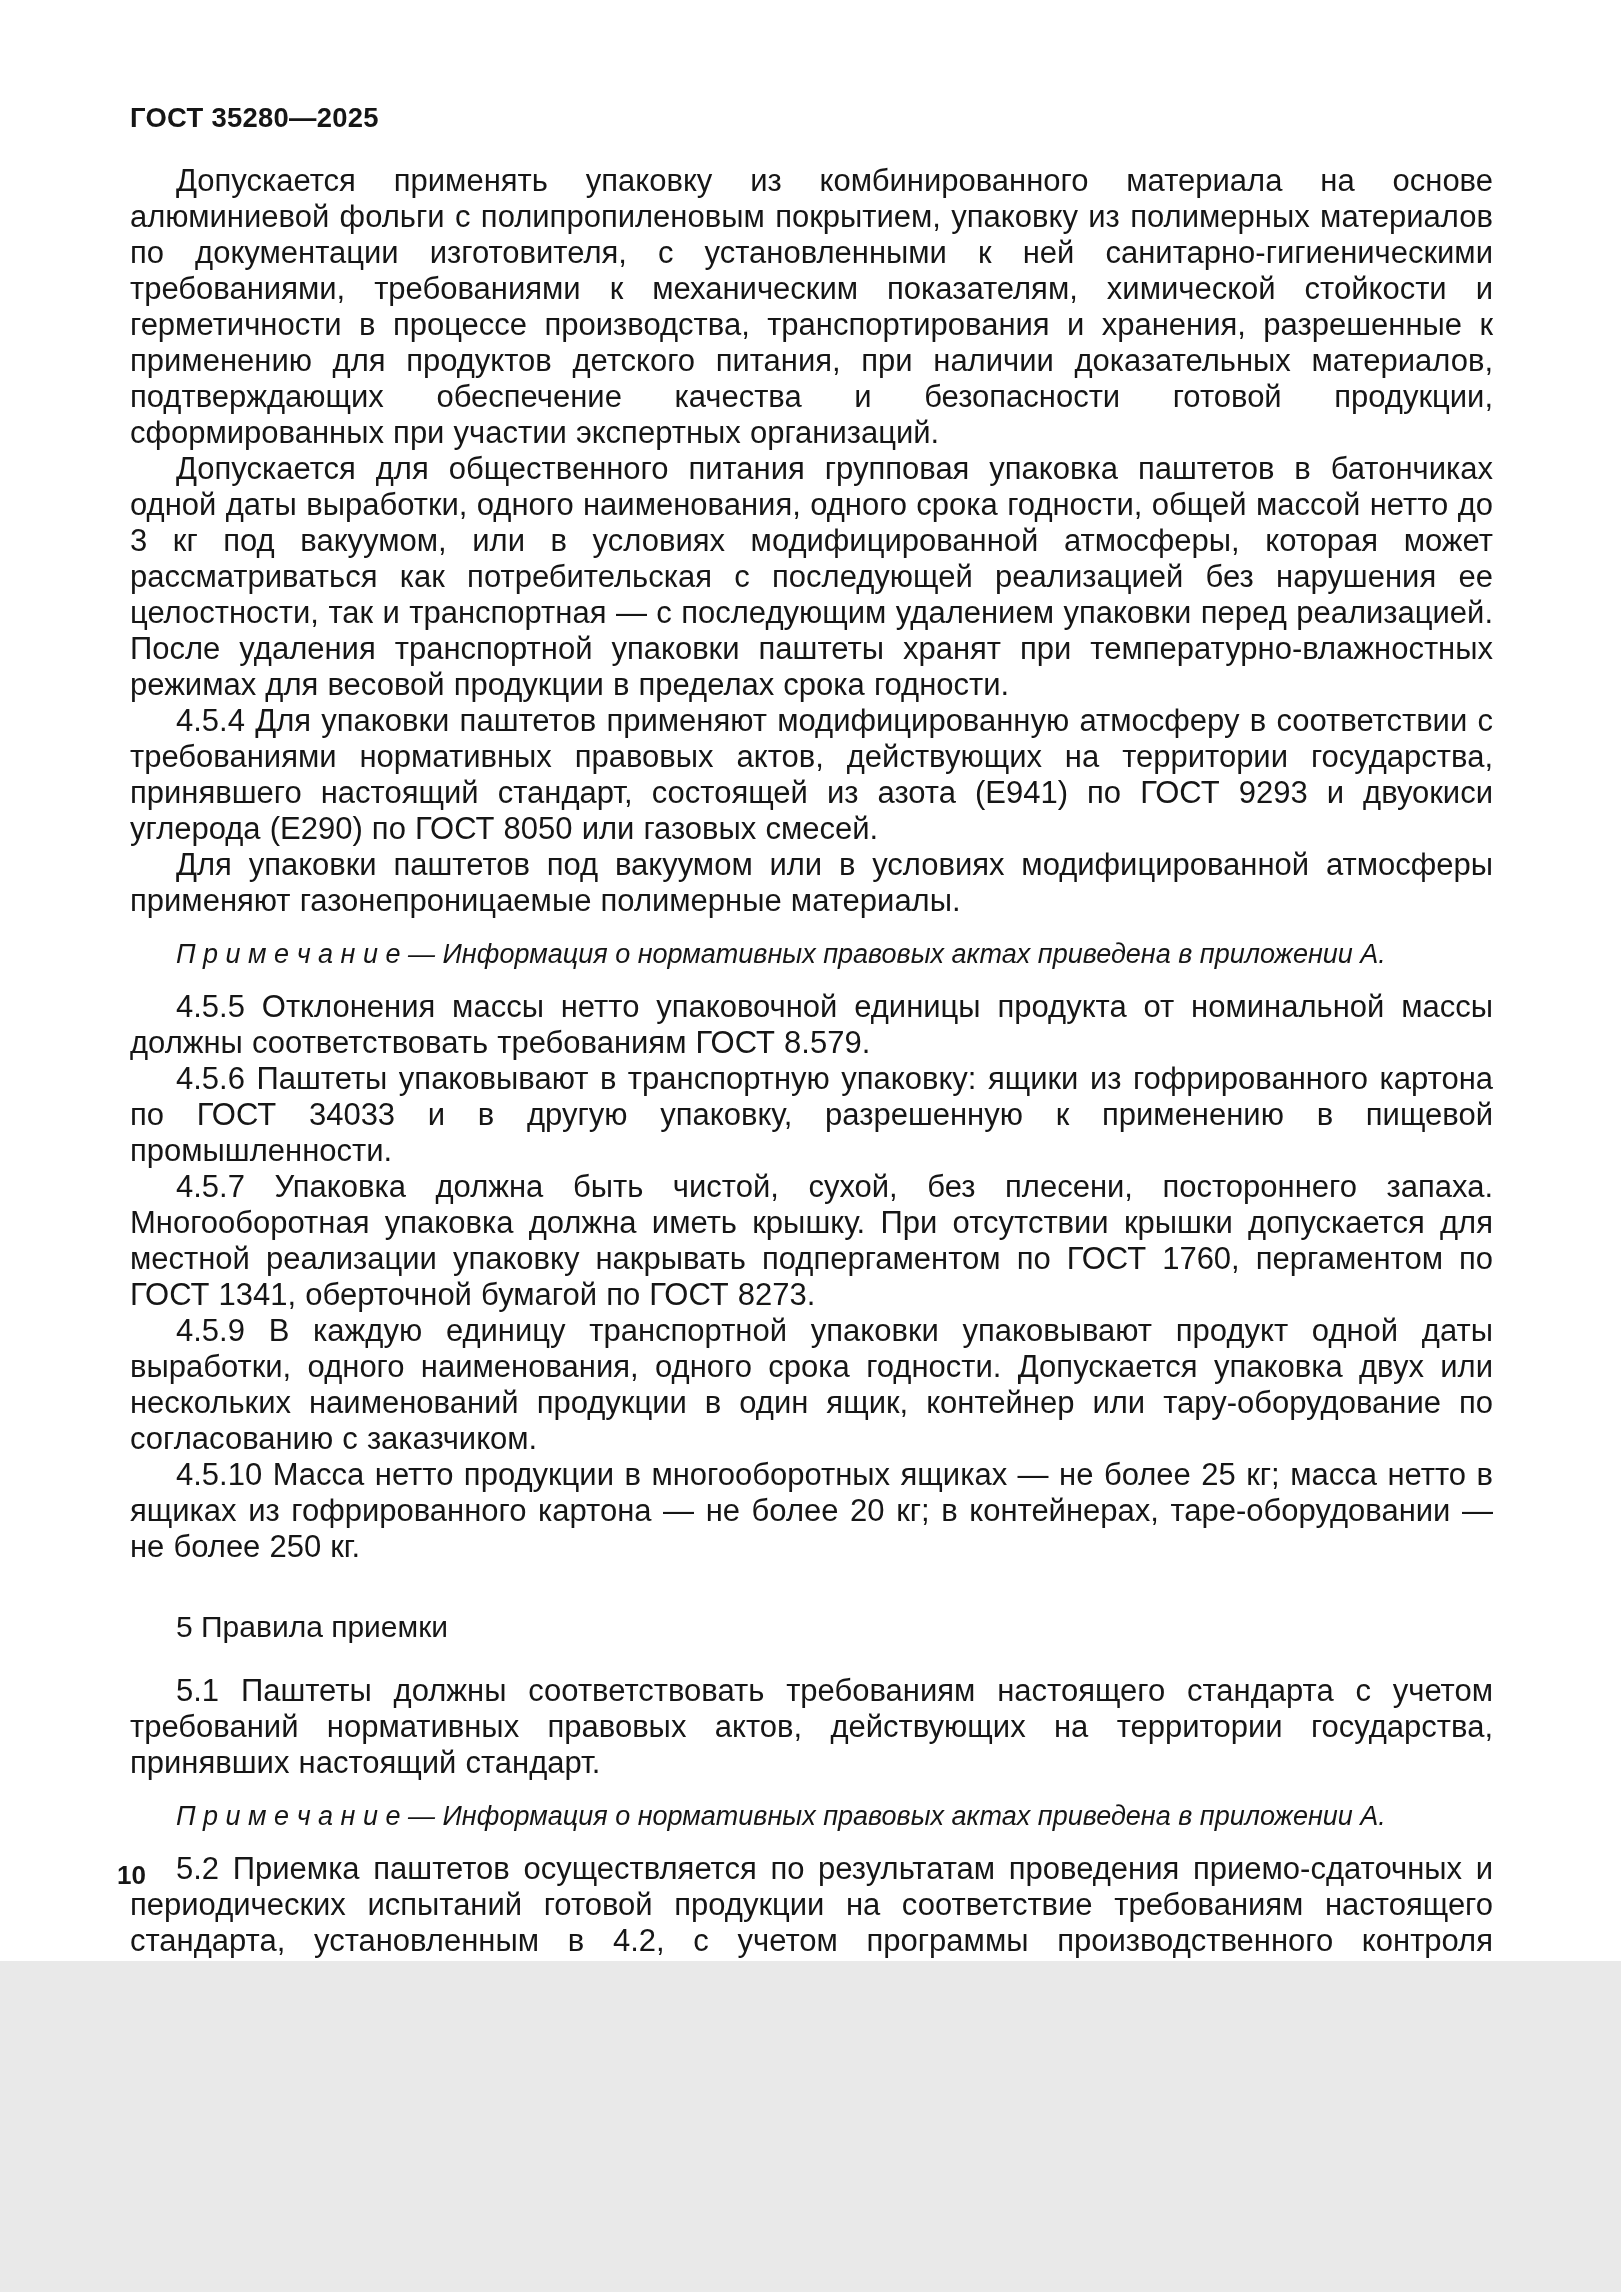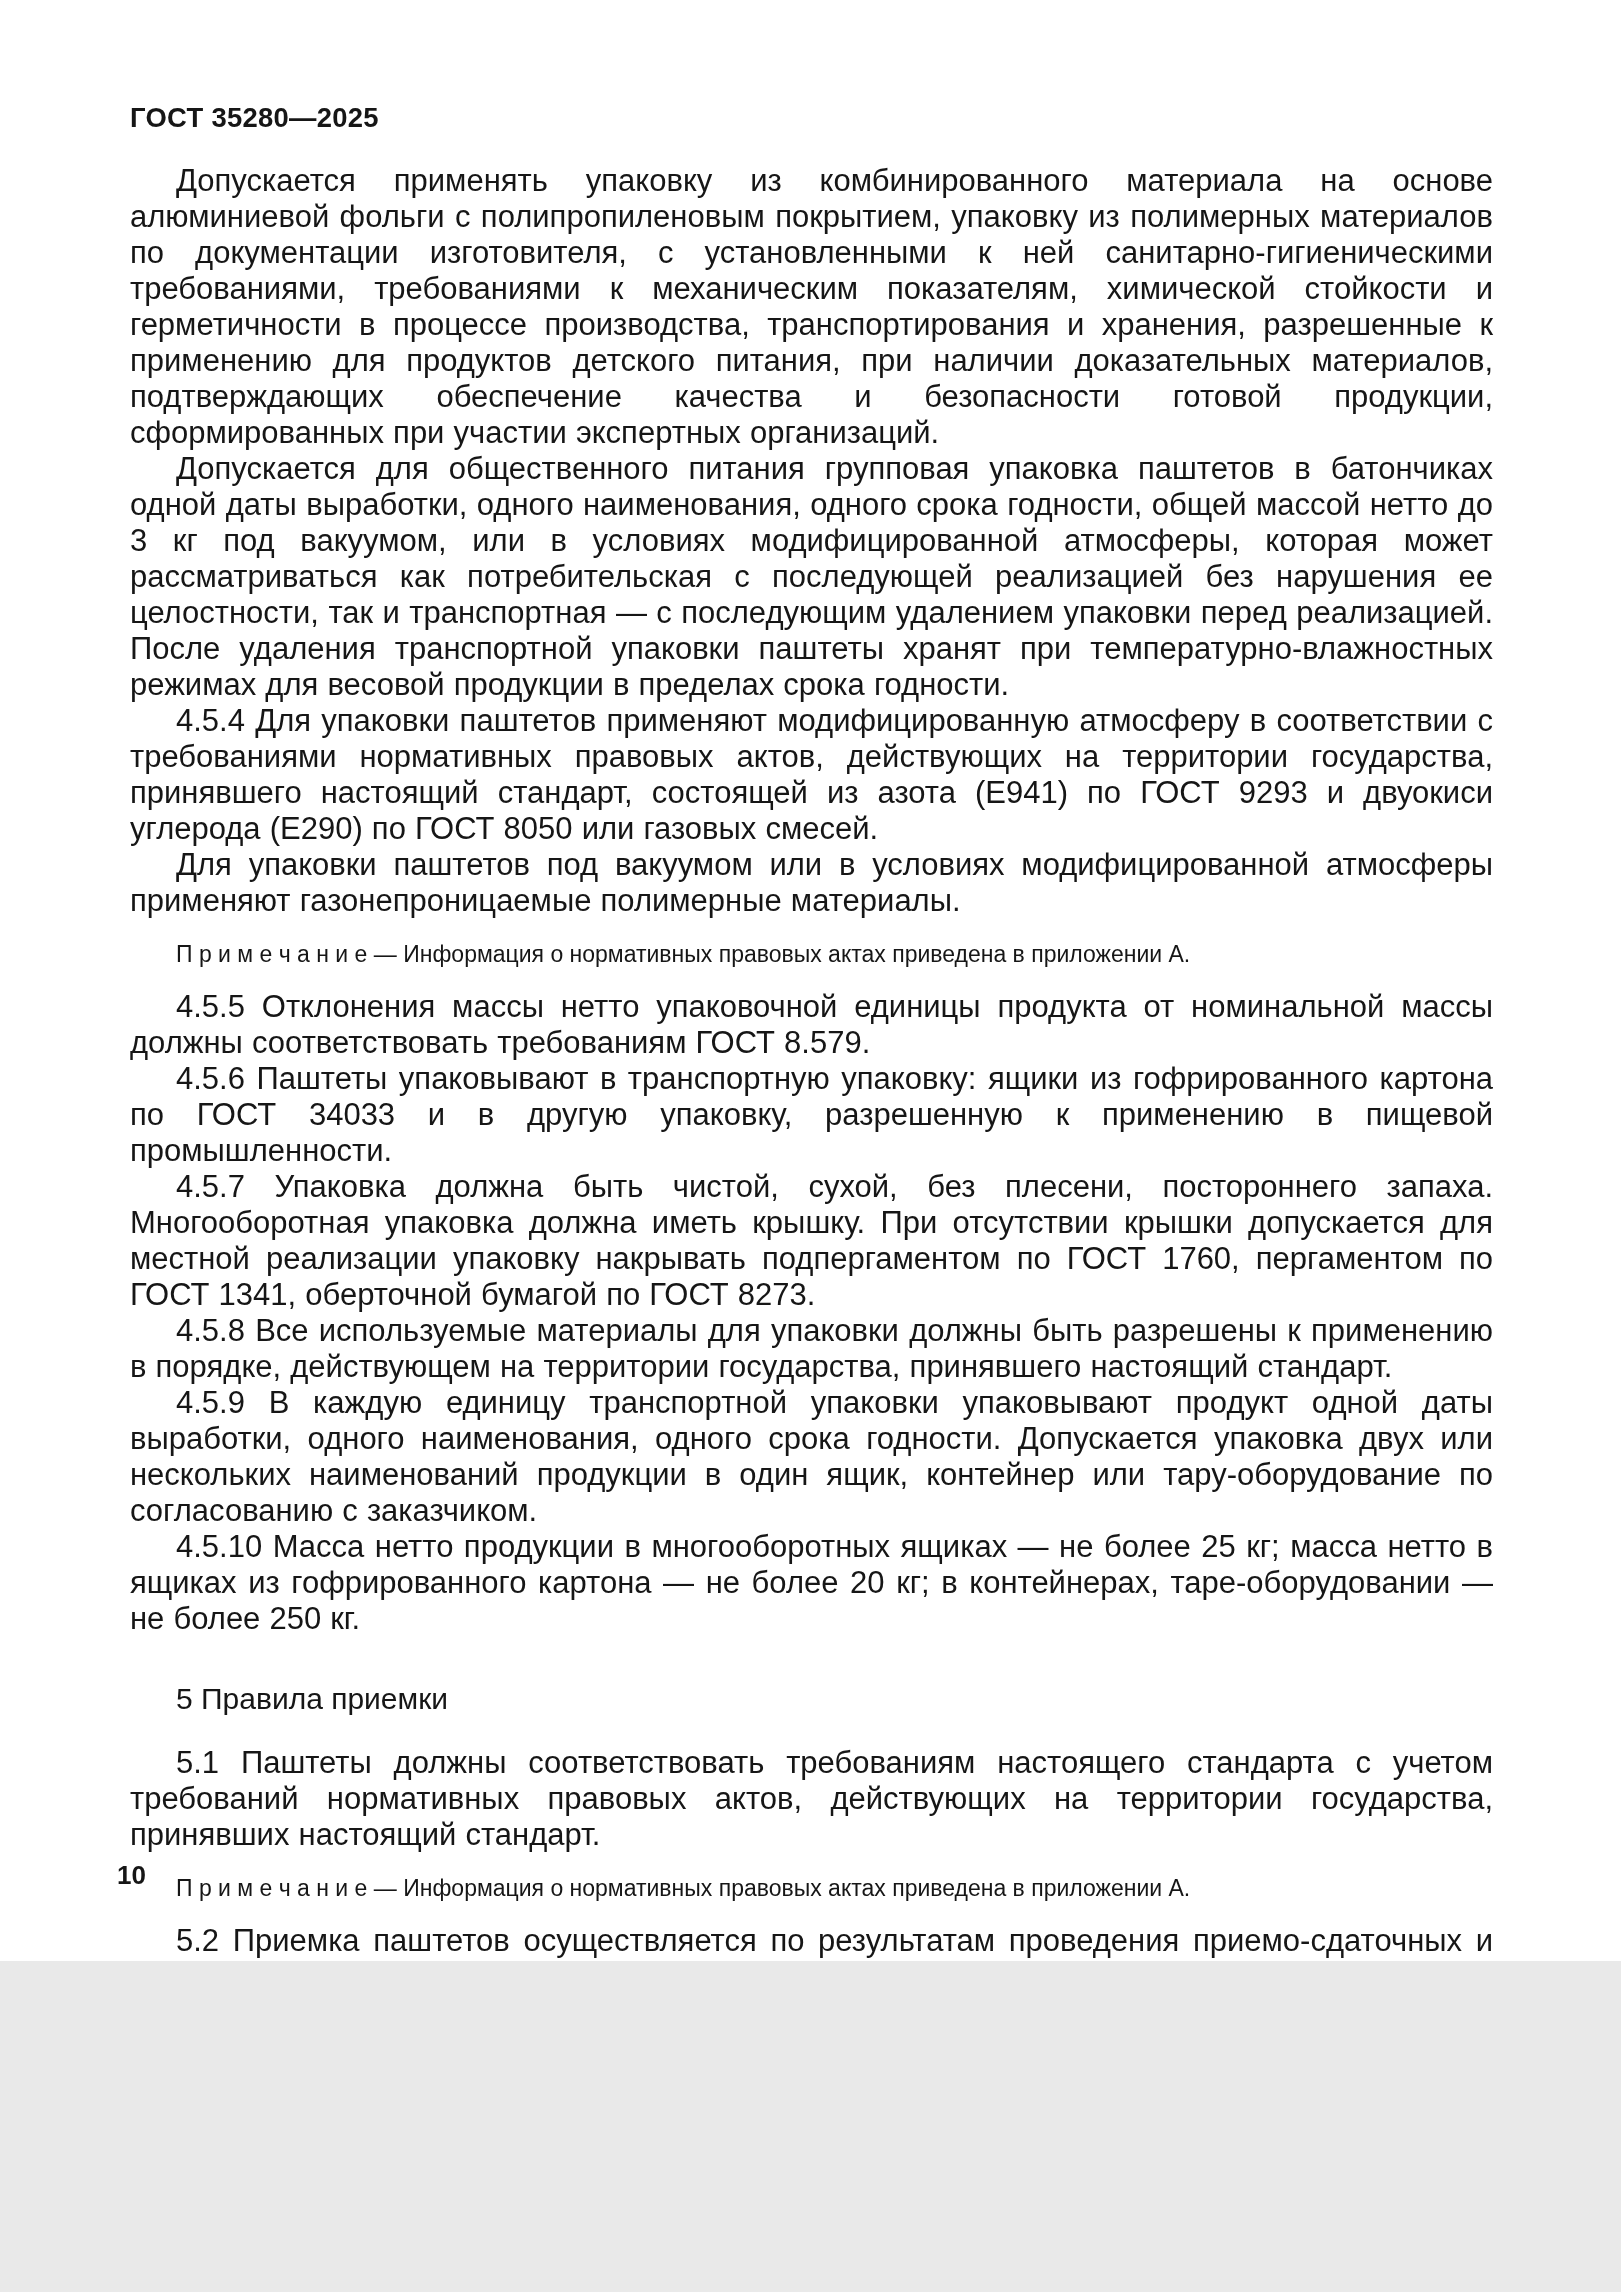--- a/index.html
+++ b/index.html
@@ -22,25 +22,26 @@
     margin-bottom: 29px;
   }
   .para {
     font-size: 31px;
     line-height: 36px;
     text-align: justify;
     text-indent: 46px;
     word-spacing: 0.5px;
   }
   .note {
-    font-size: 23px;
+    font-size: 27px;
     line-height: 29px;
     text-align: justify;
     text-indent: 46px;
     margin: 20.6px 0 20.6px 0;
+    font-style: italic;
   }
   .section-heading {
     font-size: 30px;
     font-weight: normal;
     margin: 45px 0 29px 46px;
   }
   .page-number {
     position: absolute;
     left: 117px;
     top: 1860px;
@@ -57,21 +58,20 @@
 
   <div>
     <p class="para">Допускается применять упаковку из комбинированного материала на основе алюминиевой фольги с полипропиленовым покрытием, упаковку из полимерных материалов по документации изготовителя, с установленными к ней санитарно-гигиеническими требованиями, требованиями к механическим показателям, химической стойкости и герметичности в процессе производства, транспортирования и хранения, разрешенные к применению для продуктов детского питания, при наличии доказательных материалов, подтверждающих обеспечение качества и безопасности готовой продукции, сформированных при участии экспертных организаций.</p>
     <p class="para">Допускается для общественного питания групповая упаковка паштетов в батончиках одной даты выработки, одного наименования, одного срока годности, общей массой нетто до 3 кг под вакуумом, или в условиях модифицированной атмосферы, которая может  рассматриваться как потребительская с последующей реализацией без нарушения ее целостности, так и транспортная — с последующим удалением упаковки перед реализацией. После удаления транспортной упаковки паштеты хранят при температурно-влажностных режимах для весовой продукции в пределах срока годности.</p>
     <p class="para">4.5.4 Для упаковки паштетов применяют модифицированную атмосферу в соответствии с требованиями нормативных правовых актов, действующих на территории государства, принявшего настоящий стандарт, состоящей из азота (Е941) по ГОСТ 9293 и двуокиси углерода (Е290) по ГОСТ 8050 или газовых смесей.</p>
     <p class="para">Для упаковки паштетов под вакуумом или в условиях модифицированной атмосферы применяют газонепроницаемые полимерные материалы.</p>
     <p class="note">П р и м е ч а н и е   — Информация о нормативных правовых актах приведена в приложении А.</p>
     <p class="para">4.5.5 Отклонения массы нетто упаковочной единицы продукта от номинальной массы должны соответствовать требованиям ГОСТ 8.579.</p>
     <p class="para">4.5.6 Паштеты упаковывают в транспортную упаковку: ящики из гофрированного картона по ГОСТ 34033 и в другую упаковку, разрешенную к применению в пищевой промышленности.</p>
     <p class="para">4.5.7 Упаковка должна быть чистой, сухой, без плесени, постороннего запаха. Многооборотная упаковка должна иметь крышку. При отсутствии крышки допускается для местной реализации упаковку накрывать подпергаментом по ГОСТ 1760, пергаментом по ГОСТ 1341, оберточной бумагой по ГОСТ 8273.</p>
-    <p class="para">4.5.8 Все используемые материалы для упаковки должны быть разрешены к применению в порядке, действующем на территории государства, принявшего настоящий стандарт.</p>
     <p class="para">4.5.9 В каждую единицу транспортной упаковки упаковывают продукт одной даты выработки, одного наименования, одного срока годности. Допускается упаковка двух или нескольких наименований продукции в один ящик, контейнер или тару-оборудование по согласованию с заказчиком.</p>
     <p class="para">4.5.10 Масса нетто продукции в многооборотных ящиках — не более 25 кг; масса нетто в ящиках из гофрированного картона — не более 20 кг; в контейнерах, таре-оборудовании — не более 250 кг.</p>
 
     <h2 class="section-heading">5 Правила приемки</h2>
 
     <p class="para">5.1 Паштеты должны соответствовать требованиям настоящего стандарта с учетом требований нормативных правовых актов, действующих на территории государства, принявших настоящий стандарт.</p>
     <p class="note">П р и м е ч а н и е   — Информация о нормативных правовых актах приведена в приложении А.</p>
     <p class="para">5.2 Приемка паштетов осуществляется по результатам проведения приемо-сдаточных и периодических испытаний готовой продукции на соответствие требованиям настоящего стандарта, установленным в 4.2, с учетом программы производственного контроля предприятия, а также требованиям, установленным в нормативных правовых актах, действующих на территории государства, принявшего настоящий стандарт.</p>
     <p class="note">П р и м е ч а н и е   — Информация о нормативных правовых актах приведена в приложении А.</p>
   </div>

